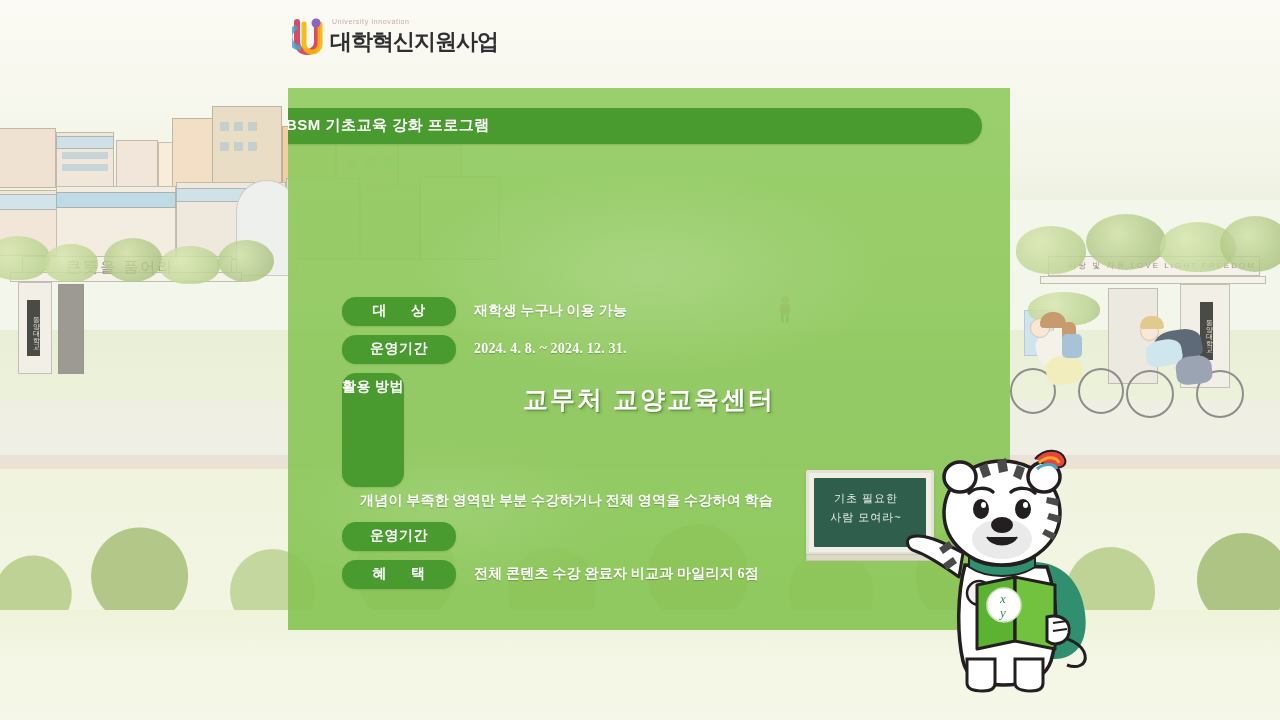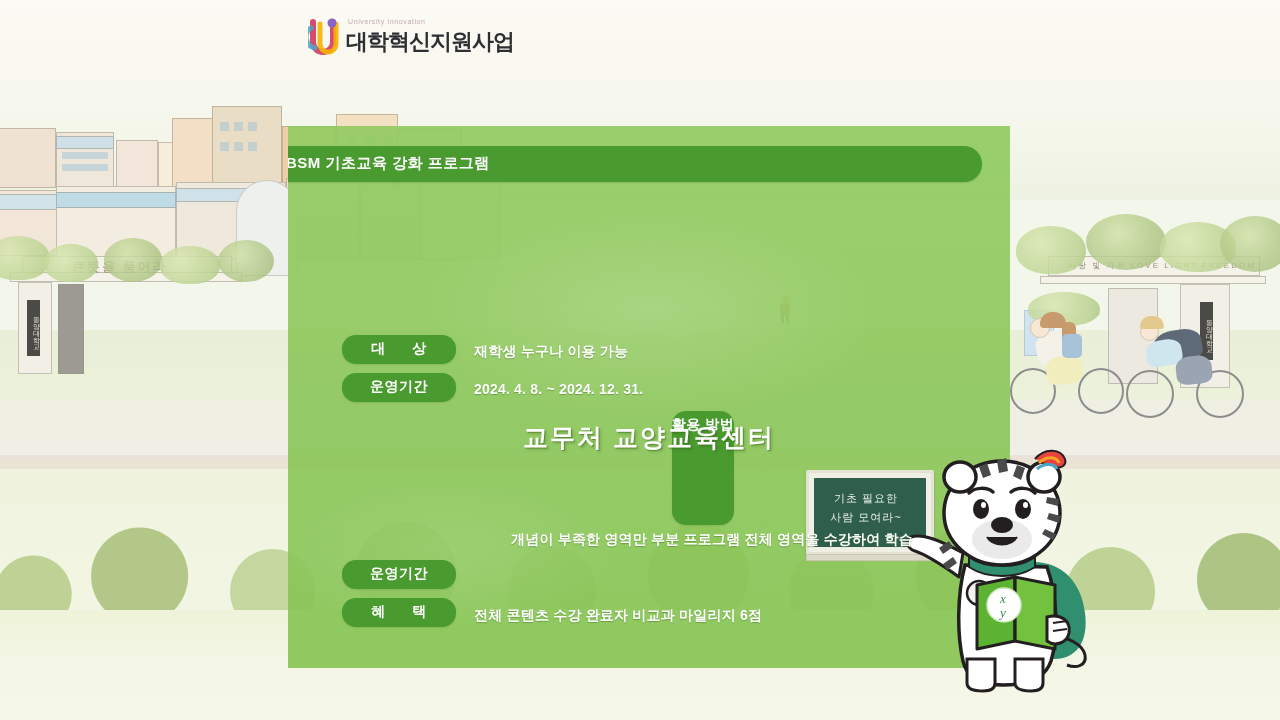--- a/index.html
+++ b/index.html
@@ -110,21 +110,20 @@
     background: linear-gradient(#eef3d9 0%, #f3f6e4 40%, #f5f7e8 100%);
   }
 
   
   #panel {
     position: absolute;
     left: 288px; top: 88px;
     width: 722px; height: 542px;
     background: rgba(141, 200, 90, .93);
     overflow: hidden;
-    margin-top: 38px;
   }
   #panel::after {
     
     content: "";
     position: absolute; inset: 0;
     background:
       radial-gradient(ellipse 340px 150px at 50% 34%, rgba(255,255,255,.16), transparent 70%),
       radial-gradient(ellipse 260px 110px at 22% 78%, rgba(255,255,255,.10), transparent 70%),
       linear-gradient(rgba(255,255,255,.05), rgba(110,170,60,.10));
     pointer-events: none;
@@ -156,22 +155,23 @@
     text-shadow: 1px 1px 0 rgba(60,110,30,.55), 2px 2px 3px rgba(40,80,20,.35);
   }
   .title .l2 { display: block; }
 
   
   .info {
     position: absolute; left: 54px; top: 173px; right: 28px;
   }
   .row {
     display: flex;
-    align-items: center;
+    align-items: flex-start;
     margin-bottom: 9px;
+    font-family: Liberation Serif, serif;
   }
   .row.tall { margin-bottom: 11px; flex-direction: column; }
   .pill {
     flex: 0 0 114px;
     background: #4a9b2f;
     color: #ffffff;
     border-radius: 14px;
     text-align: center;
     font-size: 14px;
     font-weight: bold;
@@ -286,21 +286,21 @@
     <div class="bld" style="left:420px; top:176px; width:80px;  height:84px; background:#f2e9db;"></div>
 
     <div style="position:absolute; left:236px; top:180px; width:62px; height:96px; background:#eef0ee; border-radius:34px 34px 4px 4px; border:1px solid rgba(150,150,140,.4);"></div>
   </div>
 
   <div>
     <div class="gate-beam" style="left:22px;  top:256px; width:210px; height:18px;"></div>
     <div class="gate-beam" style="left:10px;  top:272px; width:232px; height:10px;"></div>
     <div class="gate" style="left:18px; top:282px; width:34px; height:92px;"></div>
     <div class="gate" style="left:58px; top:284px; width:26px; height:90px; background:#9c9a92;"></div>
-    <div class="gate-text" style="left:72px; top:258px; font-size:13px;">큰뜻을  품어라</div>
+    <div class="gate-text" style="left:66px; top:258px; font-size:15px;">큰뜻을  품어라</div>
     <div class="gate-plate" style="left:27px; top:300px; width:13px; height:56px; font-size:7px;">동양대학교</div>
   </div>
 
   <div>
     <div class="gate-beam" style="left:1048px; top:256px; width:212px; height:20px;"></div>
     <div class="gate-beam" style="left:1040px; top:276px; width:226px; height:8px;"></div>
     <div class="gate" style="left:1180px; top:284px; width:50px; height:104px;"></div>
     <div class="gate" style="left:1108px; top:288px; width:50px; height:96px; background:#eceae0;"></div>
     <div class="gate-text" style="left:1068px; top:260px; font-size:8px;">사랑 빛 자유 LOVE LIGHT FREEDOM</div>
     <div class="gate-plate" style="left:1200px; top:302px; width:13px; height:58px; font-size:7px;">동양대학교</div>
@@ -343,21 +343,21 @@
   <div class="runner" style="left:778px; top:296px; width:14px; height:26px;">
     <div style="position:absolute; left:3px; top:0; width:8px; height:8px; border-radius:50%; background:#e88e4a;"></div>
     <div style="position:absolute; left:2px; top:8px; width:10px; height:11px; background:#e25c2c; border-radius:3px;"></div>
     <div style="position:absolute; left:3px; top:18px; width:3px; height:9px; background:#5a6f8a;"></div>
     <div style="position:absolute; left:8px; top:18px; width:3px; height:9px; background:#5a6f8a;"></div>
   </div>
 
   <div class="hedge"></div>
   <div class="meadow"></div>
 
-  <div style="position:absolute; left:308px; top:16px; width:170px; height:42px;">
+  <div style="position:absolute; left:292px; top:16px; width:170px; height:42px;">
     <svg width="34" height="40" viewBox="0 0 34 40" style="position:absolute; left:0; top:2px;">
       <path d="M5 4 L5 24 a10 10 0 0 0 20 0 L25 4" fill="none" stroke="#d74b6e" stroke-width="6" stroke-linecap="round"></path>
       <path d="M12 6 L12 26 a8 8 0 0 0 16 0 L28 6" fill="none" stroke="#f5b400" stroke-width="5" stroke-linecap="round" opacity=".9"></path>
       <circle cx="24" cy="5" r="4.5" fill="#8a63c4"></circle>
       <path d="M3 10 a11 11 0 0 0 4 20" fill="none" stroke="#4aa6c8" stroke-width="5" stroke-linecap="round" opacity=".85"></path>
     </svg>
     <div style="position:absolute; left:40px; top:2px; font-size:7px; color:#c6a9b4; letter-spacing:.6px;">University Innovation</div>
     <div style="position:absolute; left:38px; top:11px; font-size:22px; font-weight:bold; color:#2f2f33; letter-spacing:-1px; white-space:nowrap;">대학혁신지원사업</div>
   </div>
 
@@ -379,21 +379,21 @@
         <div class="pill">운영기간</div>
         <div class="val">
           <span>2024. 4. 8. ~ 2024. 12. 31.</span>
         </div>
       </div>
 
 
       <div class="row tall">
         <div class="pill">활용 방법</div>
         <div class="val">
-          <span>개념이 부족한 영역만 부분 프로그램 전체 영역을 수강하여 학습</span>
+          <span>개념이 부족한 영역만 부분 수강하거나 전체 영역을 수강하여 학습</span>
         </div>
       </div>
 
       <div class="row">
         <div class="pill">운영기간</div>
       </div>
 
       <div class="row">
         <div class="pill">혜      택</div>
         <div class="val">

